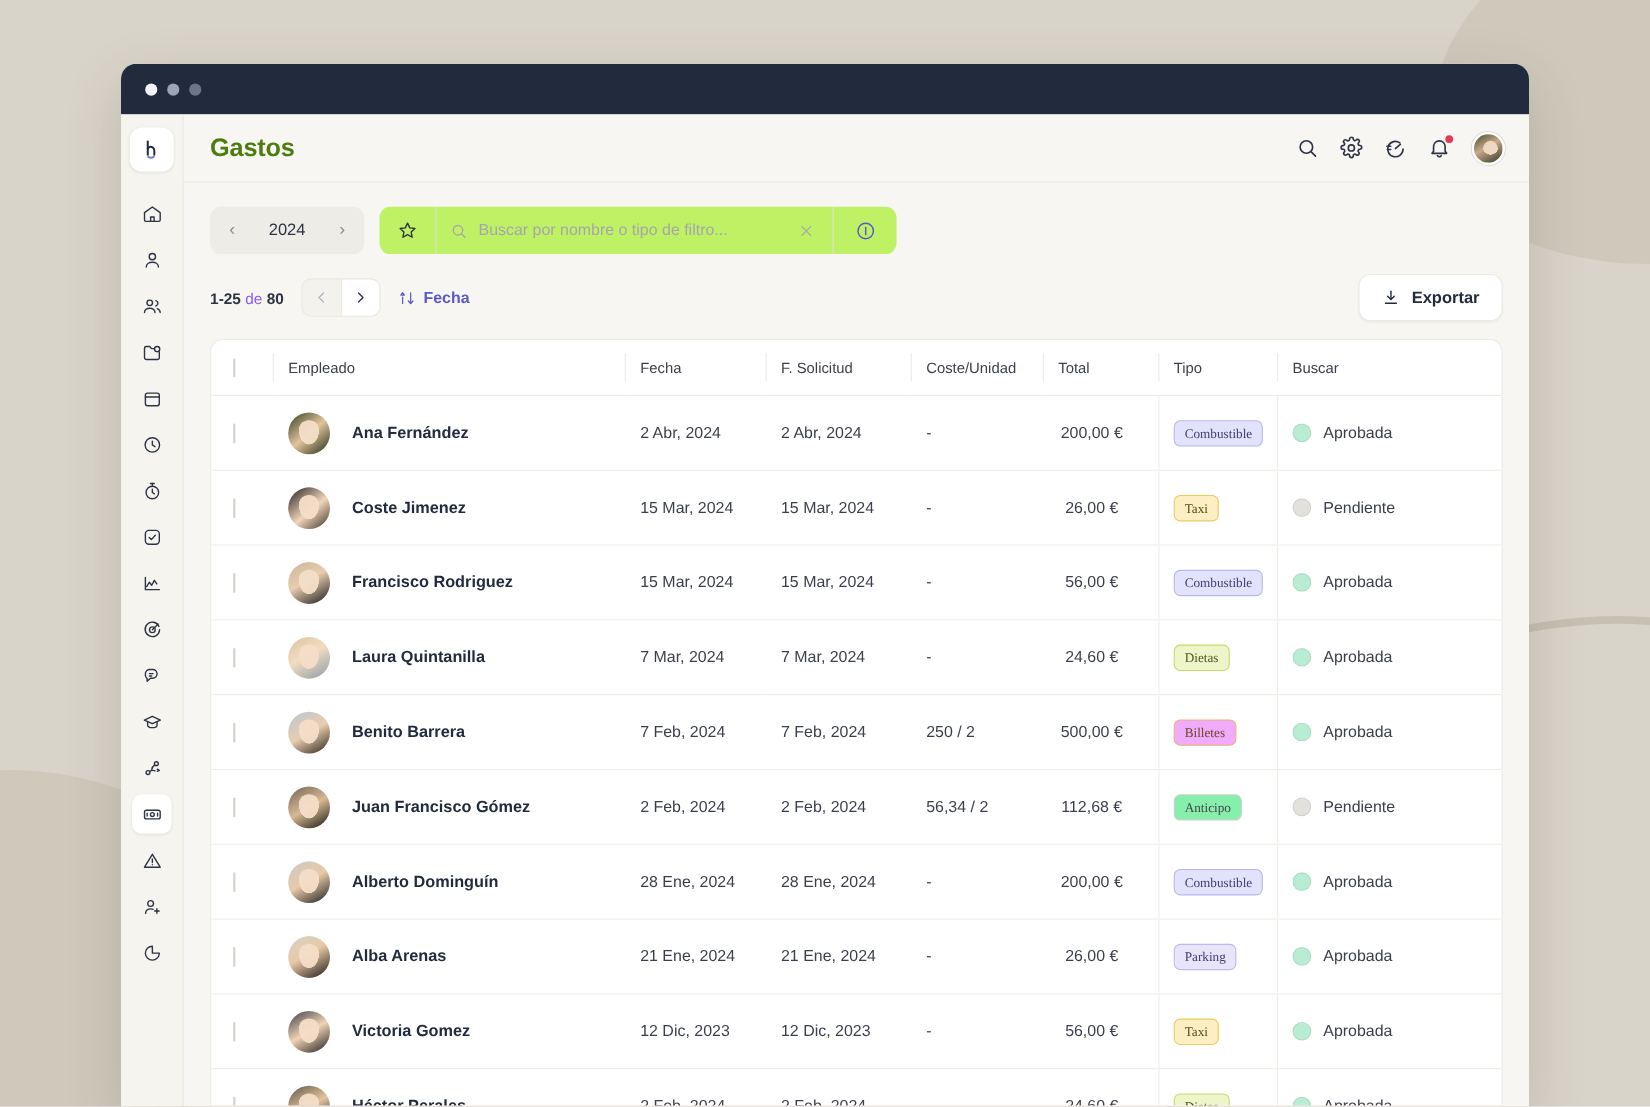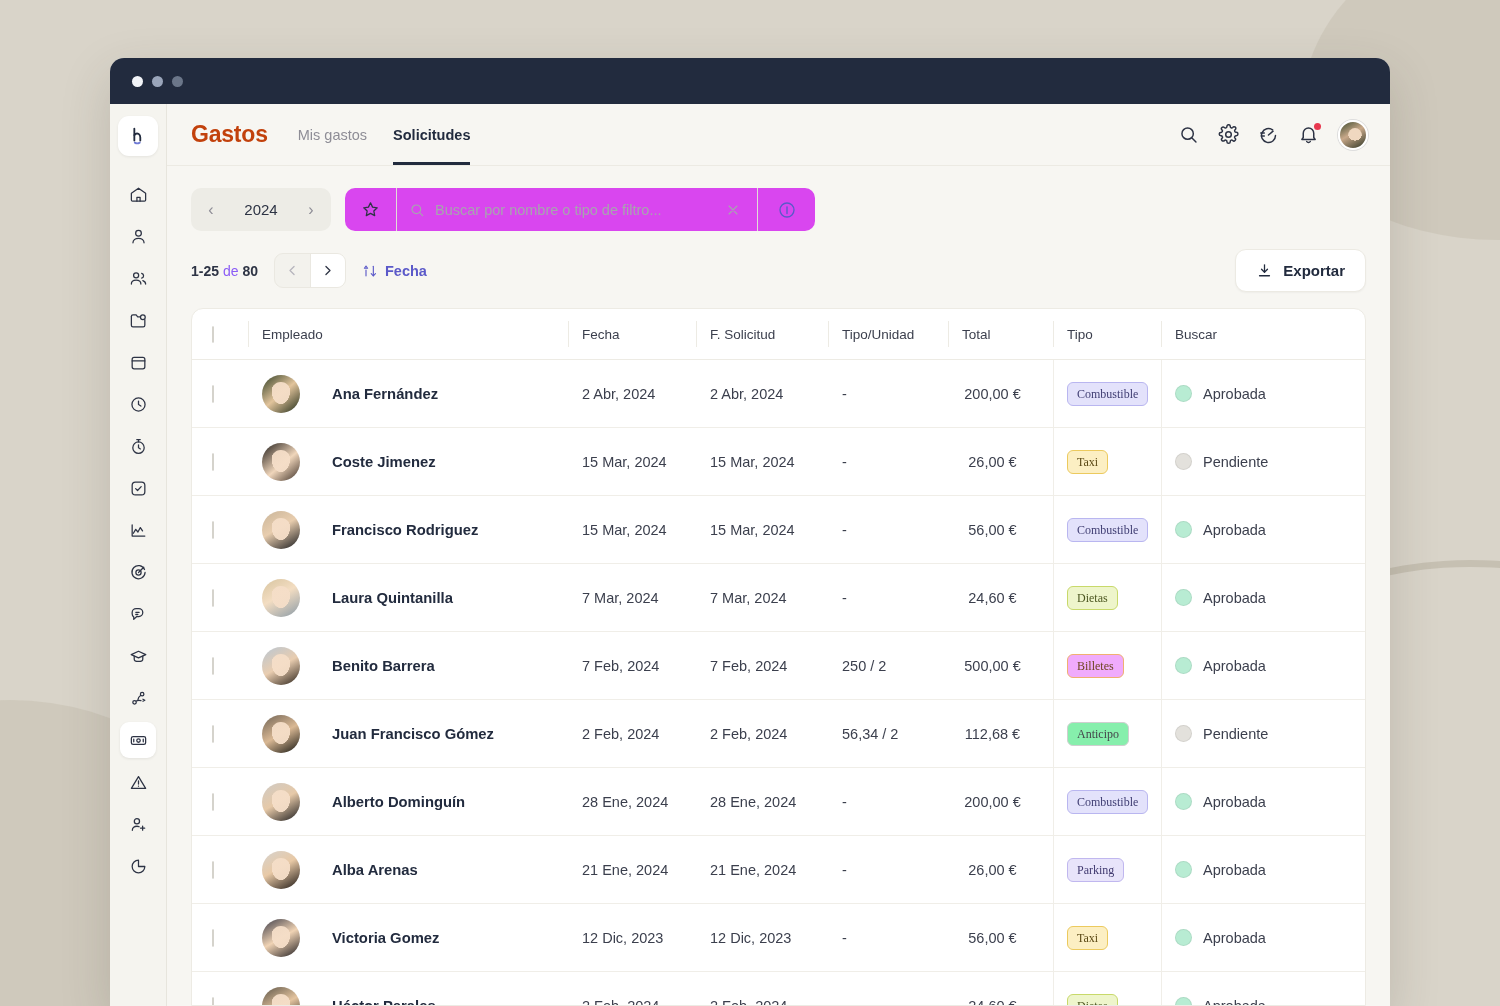--- a/index.html
+++ b/index.html
@@ -72,21 +72,21 @@
   .nav-icon.active { background: #ffffff; box-shadow: 0 1px 3px rgba(0,0,0,0.08); }
   .nav-icon svg { width: 19px; height: 19px; }
 
   
   .main { flex: 1; display: flex; flex-direction: column; min-width: 0; }
   .topbar {
     height: 62px; display: flex; align-items: center;
     padding: 0 22px 0 24px; border-bottom: 1px solid #eceae3;
     background: #f7f6f2;
   }
-  .app-title { font-size: 23px; font-weight: 700; color: #c2410c; letter-spacing: -0.2px; }
+  .app-title { font-size: 23px; font-weight: 700; color: #4d7c0f; letter-spacing: -0.2px; }
   .tabs { display: flex; align-items: center; gap: 26px; margin-left: 30px; height: 100%; }
   .tab {
     font-size: 14.5px; color: #8e8d96; height: 100%;
     display: flex; align-items: center; cursor: pointer;
     border-bottom: 3px solid transparent; padding-top: 3px;
   }
   .tab.active { color: #222b3e; font-weight: 600; border-bottom-color: #222b3e; }
   .topbar-right { margin-left: auto; display: flex; align-items: center; gap: 19px; }
   .tb-icon { color: #2d3344; cursor: pointer; display: flex; position: relative; }
   .tb-icon svg { width: 21px; height: 21px; }
@@ -108,21 +108,21 @@
 
   
   .filterrow { display: flex; align-items: center; padding: 22px 24px 0 24px; gap: 14px; }
   .yearsel {
     display: flex; align-items: center; background: #edece6; border-radius: 10px;
     height: 43px; padding: 0 6px; width: 140px; justify-content: space-between;
   }
   .chev { width: 28px; height: 28px; display: flex; align-items: center; justify-content: center; color: #8e8d96; cursor: pointer; }
   .yearval { font-size: 15px; color: #2d3344; font-weight: 500; }
   .searchwrap {
-    display: flex; align-items: center; background: #d946ef; border-radius: 10px;
+    display: flex; align-items: center; background: #bef264; border-radius: 10px;
     height: 43px; width: 470px; overflow: hidden;
   }
   .star-btn { width: 52px; height: 100%; display: flex; align-items: center; justify-content: center; color: #2d3344; cursor: pointer; border-right: 1px solid #e0ded6; }
   .search-inner { flex: 1; display: flex; align-items: center; gap: 10px; padding: 0 12px; height: 100%; }
   .search-inner svg { width: 16px; height: 16px; color: #a7a5ae; flex: 0 0 auto; }
   .search-input {
     border: none; background: transparent; outline: none; flex: 1;
     font-family: inherit; font-size: 14.5px; color: #2d3344;
   }
   .search-input::placeholder { color: #a7a5ae; }
@@ -169,21 +169,21 @@
   .c-tipo  { width: 108px; }
   .c-estado{ width: auto; }
   th.pad, td.pad { padding-left: 14px; }
 
   tbody tr { border-bottom: 1px solid #f0eee8; height: 68px; }
   tbody td { font-size: 14.5px; color: #3b3f4d; vertical-align: middle; }
   .cb {
     width: 15px; height: 15px; border: 1.5px solid #d5d3cc; border-radius: 4px;
     background: #fff; cursor: pointer;
   }
-  .emp-cell { display: flex; align-items: center; gap: 32px; }
+  .emp-cell { display: flex; align-items: center; gap: 20px; }
   .av { width: 38px; height: 38px; border-radius: 50%; flex: 0 0 auto; position: relative; overflow: hidden; }
   .av:after {
     content:""; position:absolute; left:50%; top:20%; width:56%; height:62%;
     transform: translateX(-50%);
     background: radial-gradient(ellipse at 50% 40%, rgba(245,222,200,0.95) 0 60%, transparent 62%);
     border-radius: 50%;
   }
   .emp-name { font-weight: 700; color: #222b3e; font-size: 14.8px; }
   .total-cell { text-align: center; padding-right: 16px; }
   .tipo-cell { position: relative; font-family: Liberation Serif, serif; }
@@ -342,24 +342,20 @@
         <svg viewBox="0 0 24 24" fill="none" stroke="currentColor" stroke-width="1.6" stroke-linecap="round" stroke-linejoin="round">
             <path d="M12 4a8 8 0 1 0 8 8h-8z"></path>
           </svg>
       </div>
     </div>
 
     <div class="main">
 
       <div class="topbar">
         <div class="app-title">Gastos</div>
-        <div class="tabs">
-          <div class="tab">Mis gastos</div>
-          <div class="tab active">Solicitudes</div>
-        </div>
         <div class="topbar-right">
           <span class="tb-icon">
             <svg viewBox="0 0 24 24" fill="none" stroke="currentColor" stroke-width="1.7" stroke-linecap="round">
                 <circle cx="11" cy="11" r="6.5"></circle>
                 <path d="M16 16l4.5 4.5"></path>
               </svg>
           </span>
           <span class="tb-icon">
             <svg viewBox="0 0 24 24" fill="none" stroke="currentColor" stroke-width="1.7" stroke-linecap="round" stroke-linejoin="round">
                 <circle cx="12" cy="12" r="3.2"></circle>
@@ -467,21 +463,21 @@
               <col class="c-estado">
           </colgroup>
           <thead>
             <tr>
               <th class="c-check">
                 <span class="cb"></span>
               </th>
               <th class="pad"><span class="divider"></span><span>Empleado</span></th>
               <th class="pad"><span class="divider"></span><span>Fecha</span></th>
               <th class="pad"><span class="divider"></span><span>F. Solicitud</span></th>
-              <th class="pad"><span class="divider"></span><span>Tipo/Unidad</span></th>
+              <th class="pad"><span class="divider"></span><span>Coste/Unidad</span></th>
               <th class="pad"><span class="divider"></span><span>Total</span></th>
               <th class="pad"><span class="divider"></span><span>Tipo</span></th>
               <th class="pad"><span class="divider"></span><span>Buscar</span></th>
             </tr>
           </thead>
           <tbody id="tbody">
               <tr>
                 <td class="c-check" style="padding-left:20px"><span class="cb"></span></td>
                 <td class="pad">
                   <div class="emp-cell">

